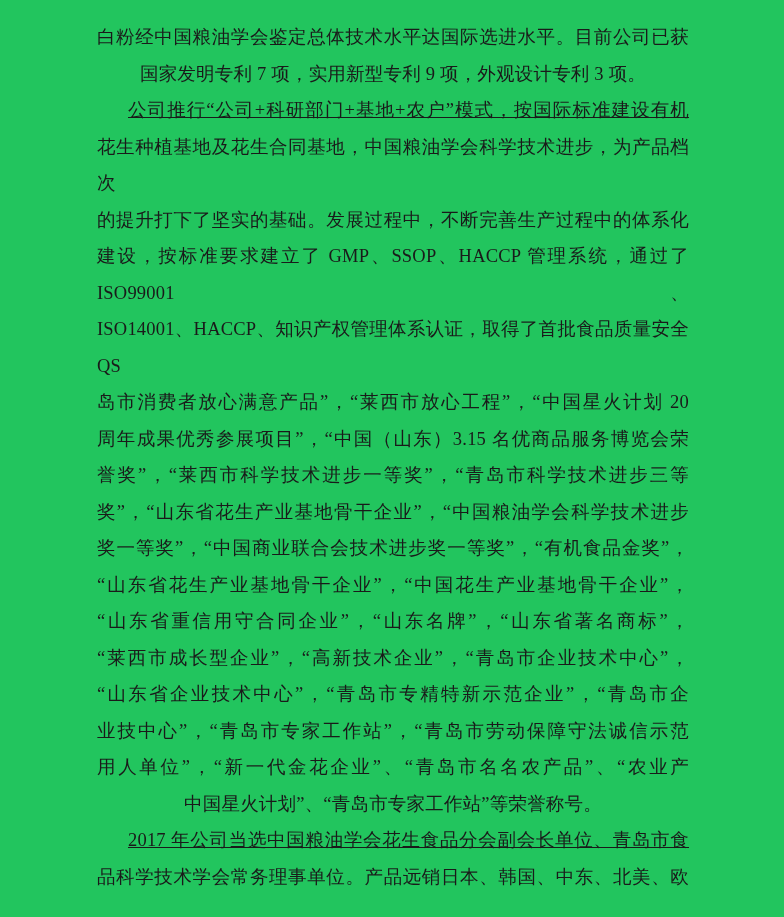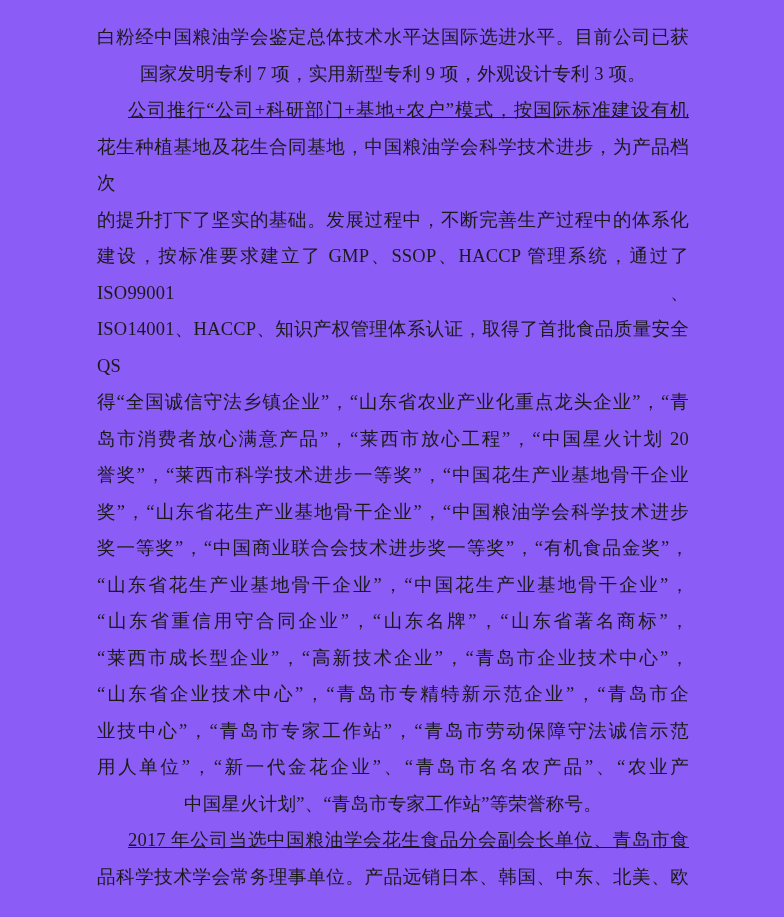--- a/index.html
+++ b/index.html
@@ -33,32 +33,32 @@
     text-align-last: justify;
   }
   .line.indent {
     text-indent: 31px;
     text-decoration: underline;
   }
 </style>
 </head>
 <body>
 
-<div class="page" style="background: #8b5cf6;">
+<div class="page" style="background: #22c55e;">
   <div class="text-block" id="text-block" style="color: rgb(26, 26, 26);">
       <div class="line justify">白粉经中国粮油学会鉴定总体技术水平达国际选进水平。目前公司已获</div>
       <div class="line">国家发明专利 7 项，实用新型专利 9 项，外观设计专利 3 项。</div>
       <div class="line justify indent">公司推行“公司+科研部门+基地+农户”模式，按国际标准建设有机</div>
       <div class="line justify">花生种植基地及花生合同基地，中国粮油学会科学技术进步，为产品档次</div>
       <div class="line justify">的提升打下了坚实的基础。发展过程中，不断完善生产过程中的体系化</div>
       <div class="line justify">建设，按标准要求建立了 GMP、SSOP、HACCP 管理系统，通过了 ISO99001、</div>
       <div class="line justify">ISO14001、HACCP、知识产权管理体系认证，取得了首批食品质量安全 QS</div>
-      <div class="line justify">得“全国诚信守法乡镇企业”，“山东省农业产业化重点龙头企业”，“青</div>
       <div class="line justify">岛市消费者放心满意产品”，“莱西市放心工程”，“中国星火计划 20</div>
-      <div class="line justify">誉奖”，“莱西市科学技术进步一等奖”，“中国花生产业基地骨干企业</div>
+      <div class="line justify">周年成果优秀参展项目”，“中国（山东）3.15 名优商品服务博览会荣</div>
+      <div class="line justify">誉奖”，“莱西市科学技术进步一等奖”，“青岛市科学技术进步三等</div>
       <div class="line justify">奖”，“山东省花生产业基地骨干企业”，“中国粮油学会科学技术进步</div>
       <div class="line justify">奖一等奖”，“中国商业联合会技术进步奖一等奖”，“有机食品金奖”，</div>
       <div class="line justify">“山东省花生产业基地骨干企业”，“中国花生产业基地骨干企业”，</div>
       <div class="line justify">“山东省重信用守合同企业”，“山东名牌”，“山东省著名商标”，</div>
       <div class="line justify">“莱西市成长型企业”，“高新技术企业”，“青岛市企业技术中心”，</div>
       <div class="line justify">“山东省企业技术中心”，“青岛市专精特新示范企业”，“青岛市企</div>
       <div class="line justify">业技中心”，“青岛市专家工作站”，“青岛市劳动保障守法诚信示范</div>
       <div class="line justify">用人单位”，“新一代金花企业”、“青岛市名名农产品”、“农业产</div>
       <div class="line">中国星火计划”、“青岛市专家工作站”等荣誉称号。</div>
       <div class="line justify indent">2017 年公司当选中国粮油学会花生食品分会副会长单位、青岛市食</div>

